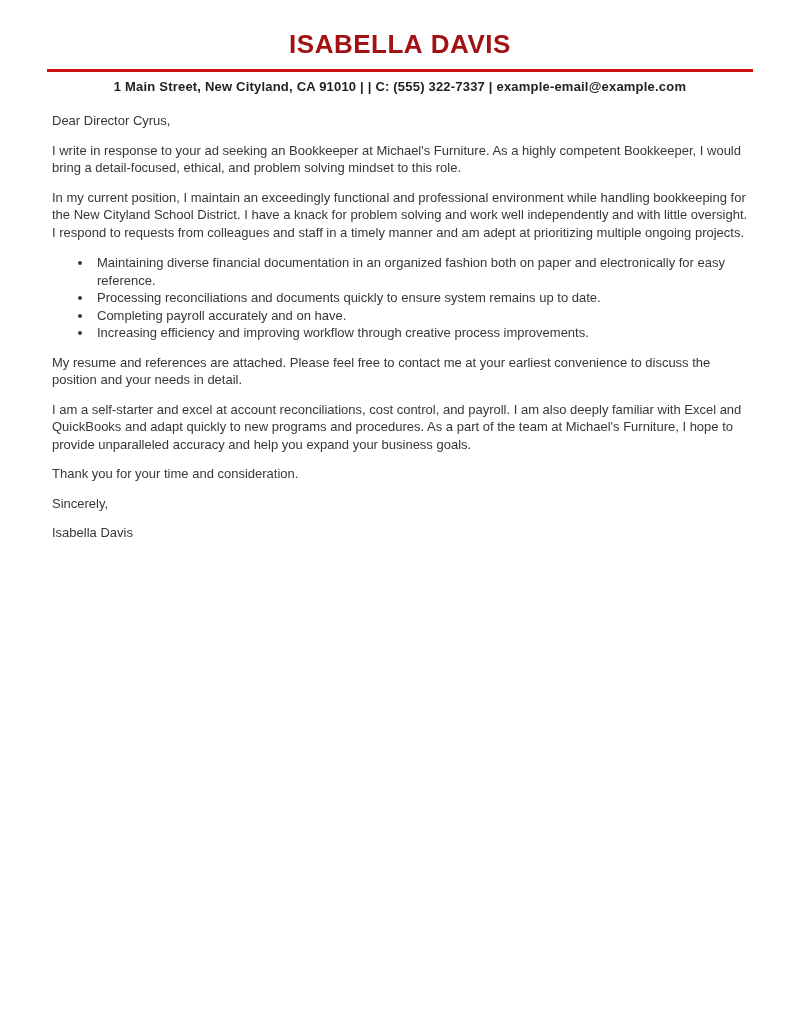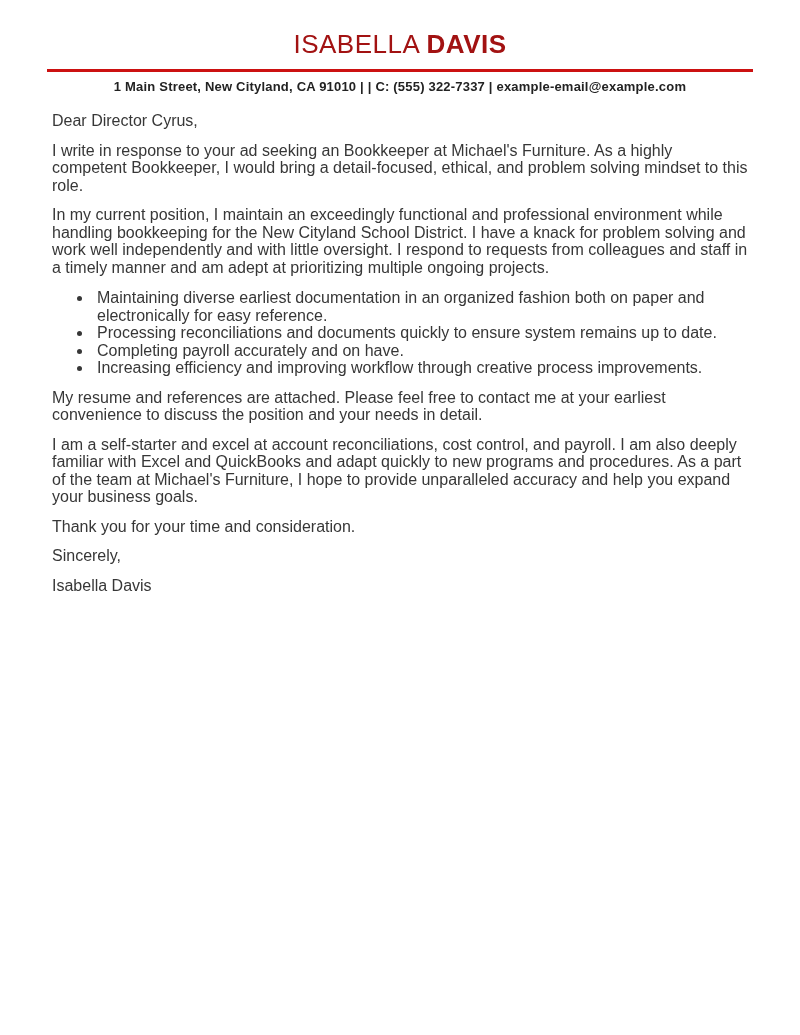--- a/index.html
+++ b/index.html
@@ -22,40 +22,40 @@
     padding-top: 28px;
     text-align: center;
   }
   .name {
     font-size: 26px;
     line-height: 32px;
     color: #A21212;
     letter-spacing: 0.5px;
     white-space: nowrap;
   }
-  .name .first { font-weight: 400; }
+  .name .first { font-weight: 700; }
   .name .last  { font-weight: 700; }
   .rule {
     width: 706px;
     height: 3px;
     background: #CC1111;
     margin: 9px auto 0 auto;
     border: none;
   }
   .contact {
     margin-top: 7px;
     font-size: 13px;
     font-weight: 700;
     color: #222222;
     letter-spacing: 0.2px;
   }
   
   .letter {
     padding: 18px 52px 0 52px;
-    font-size: 16px;
+    font-size: 13px;
     line-height: 17.5px;
     color: #373737;
   }
   .letter p { margin: 0 0 12px 0; }
   .letter ul {
     margin: 13px 0 12px 0;
     padding-left: 41px;
   }
   .letter li {
     margin: 0;
@@ -77,21 +77,21 @@
     </div>
     <div class="rule"></div>
     <div class="contact">1 Main Street, New Cityland, CA 91010 | | C: (555) 322-7337 | example-email@example.com</div>
   </div>
 
   <div class="letter">
     <p>Dear Director Cyrus,</p>
     <p>I write in response to your ad seeking an Bookkeeper at Michael's Furniture. As a highly competent Bookkeeper, I would bring a detail-focused, ethical, and problem solving mindset to this role.</p>
     <p>In my current position, I maintain an exceedingly functional and professional environment while handling bookkeeping for the New Cityland School District. I have a knack for problem solving and work well independently and with little oversight. I respond to requests from colleagues and staff in a timely manner and am adept at prioritizing multiple ongoing projects.</p>
     <ul>
-      <li>Maintaining diverse earliest documentation in an organized fashion both on paper and electronically for easy reference.</li>
+      <li>Maintaining diverse financial documentation in an organized fashion both on paper and electronically for easy reference.</li>
       <li>Processing reconciliations and documents quickly to ensure system remains up to date.</li>
       <li>Completing payroll accurately and on have.</li>
       <li>Increasing efficiency and improving workflow through creative process improvements.</li>
     </ul>
     <p>My resume and references are attached. Please feel free to contact me at your earliest convenience to discuss the position and your needs in detail.</p>
     <p>I am a self-starter and excel at account reconciliations, cost control, and payroll. I am also deeply familiar with Excel and QuickBooks and adapt quickly to new programs and procedures. As a part of the team at Michael's Furniture, I hope to provide unparalleled accuracy and help you expand your business goals.</p>
     <p>Thank you for your time and consideration.</p>
     <p>Sincerely,</p>
     <p class="signature-name">Isabella Davis</p>
   </div>

